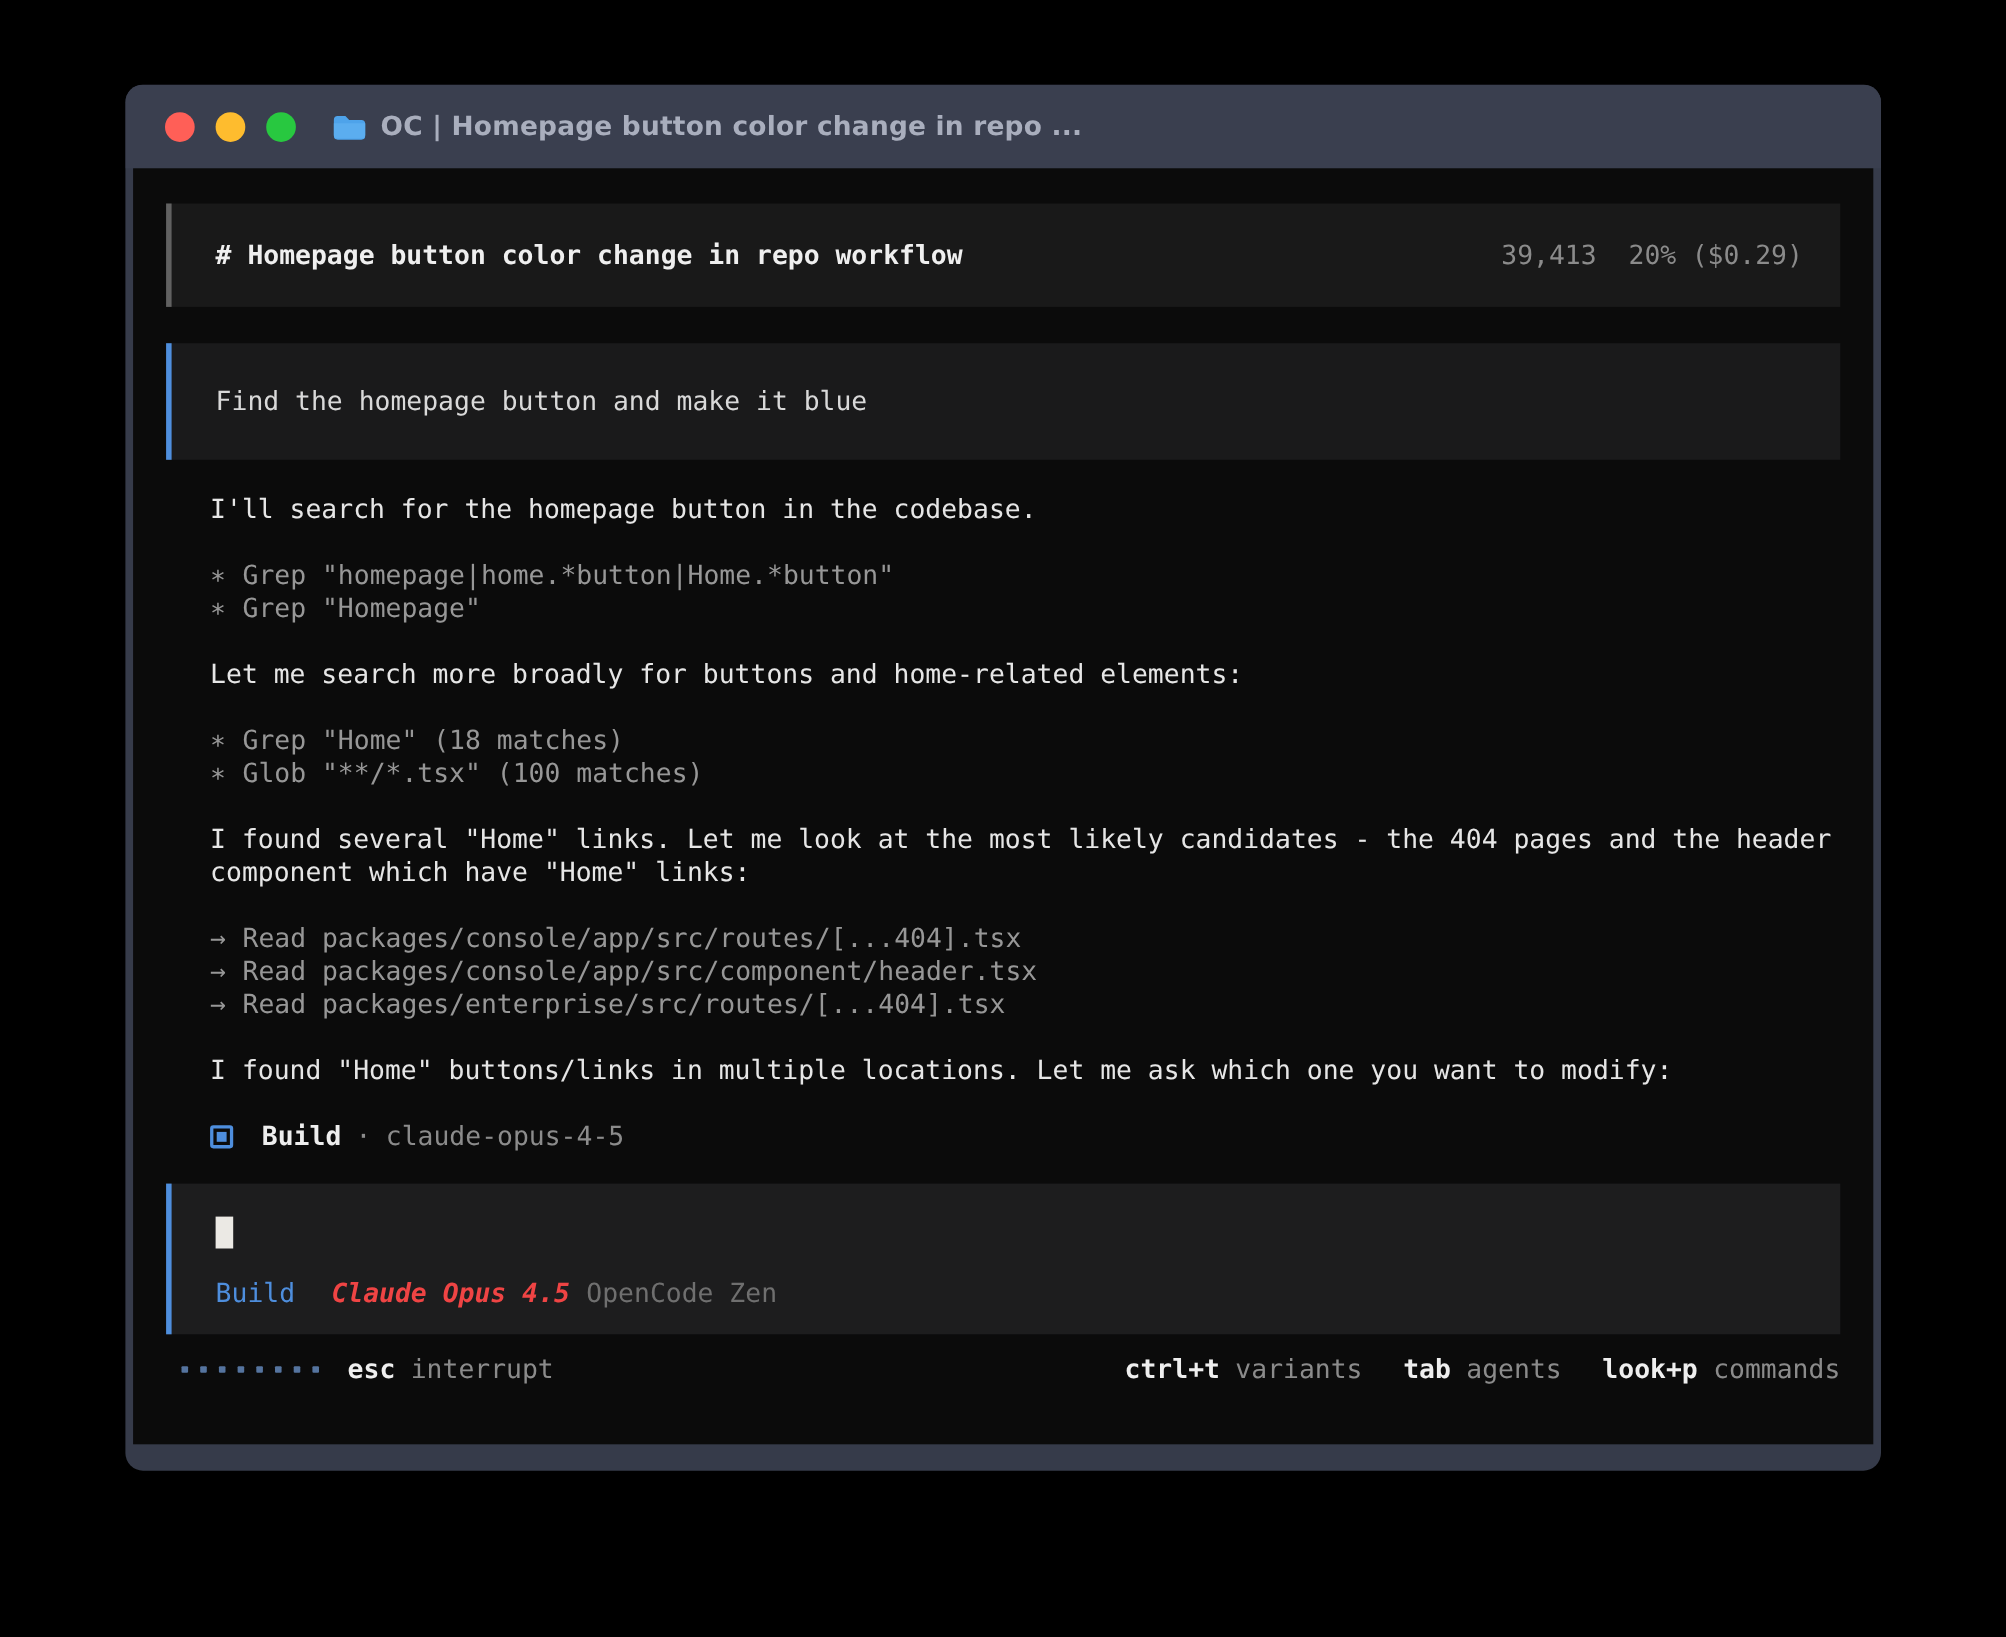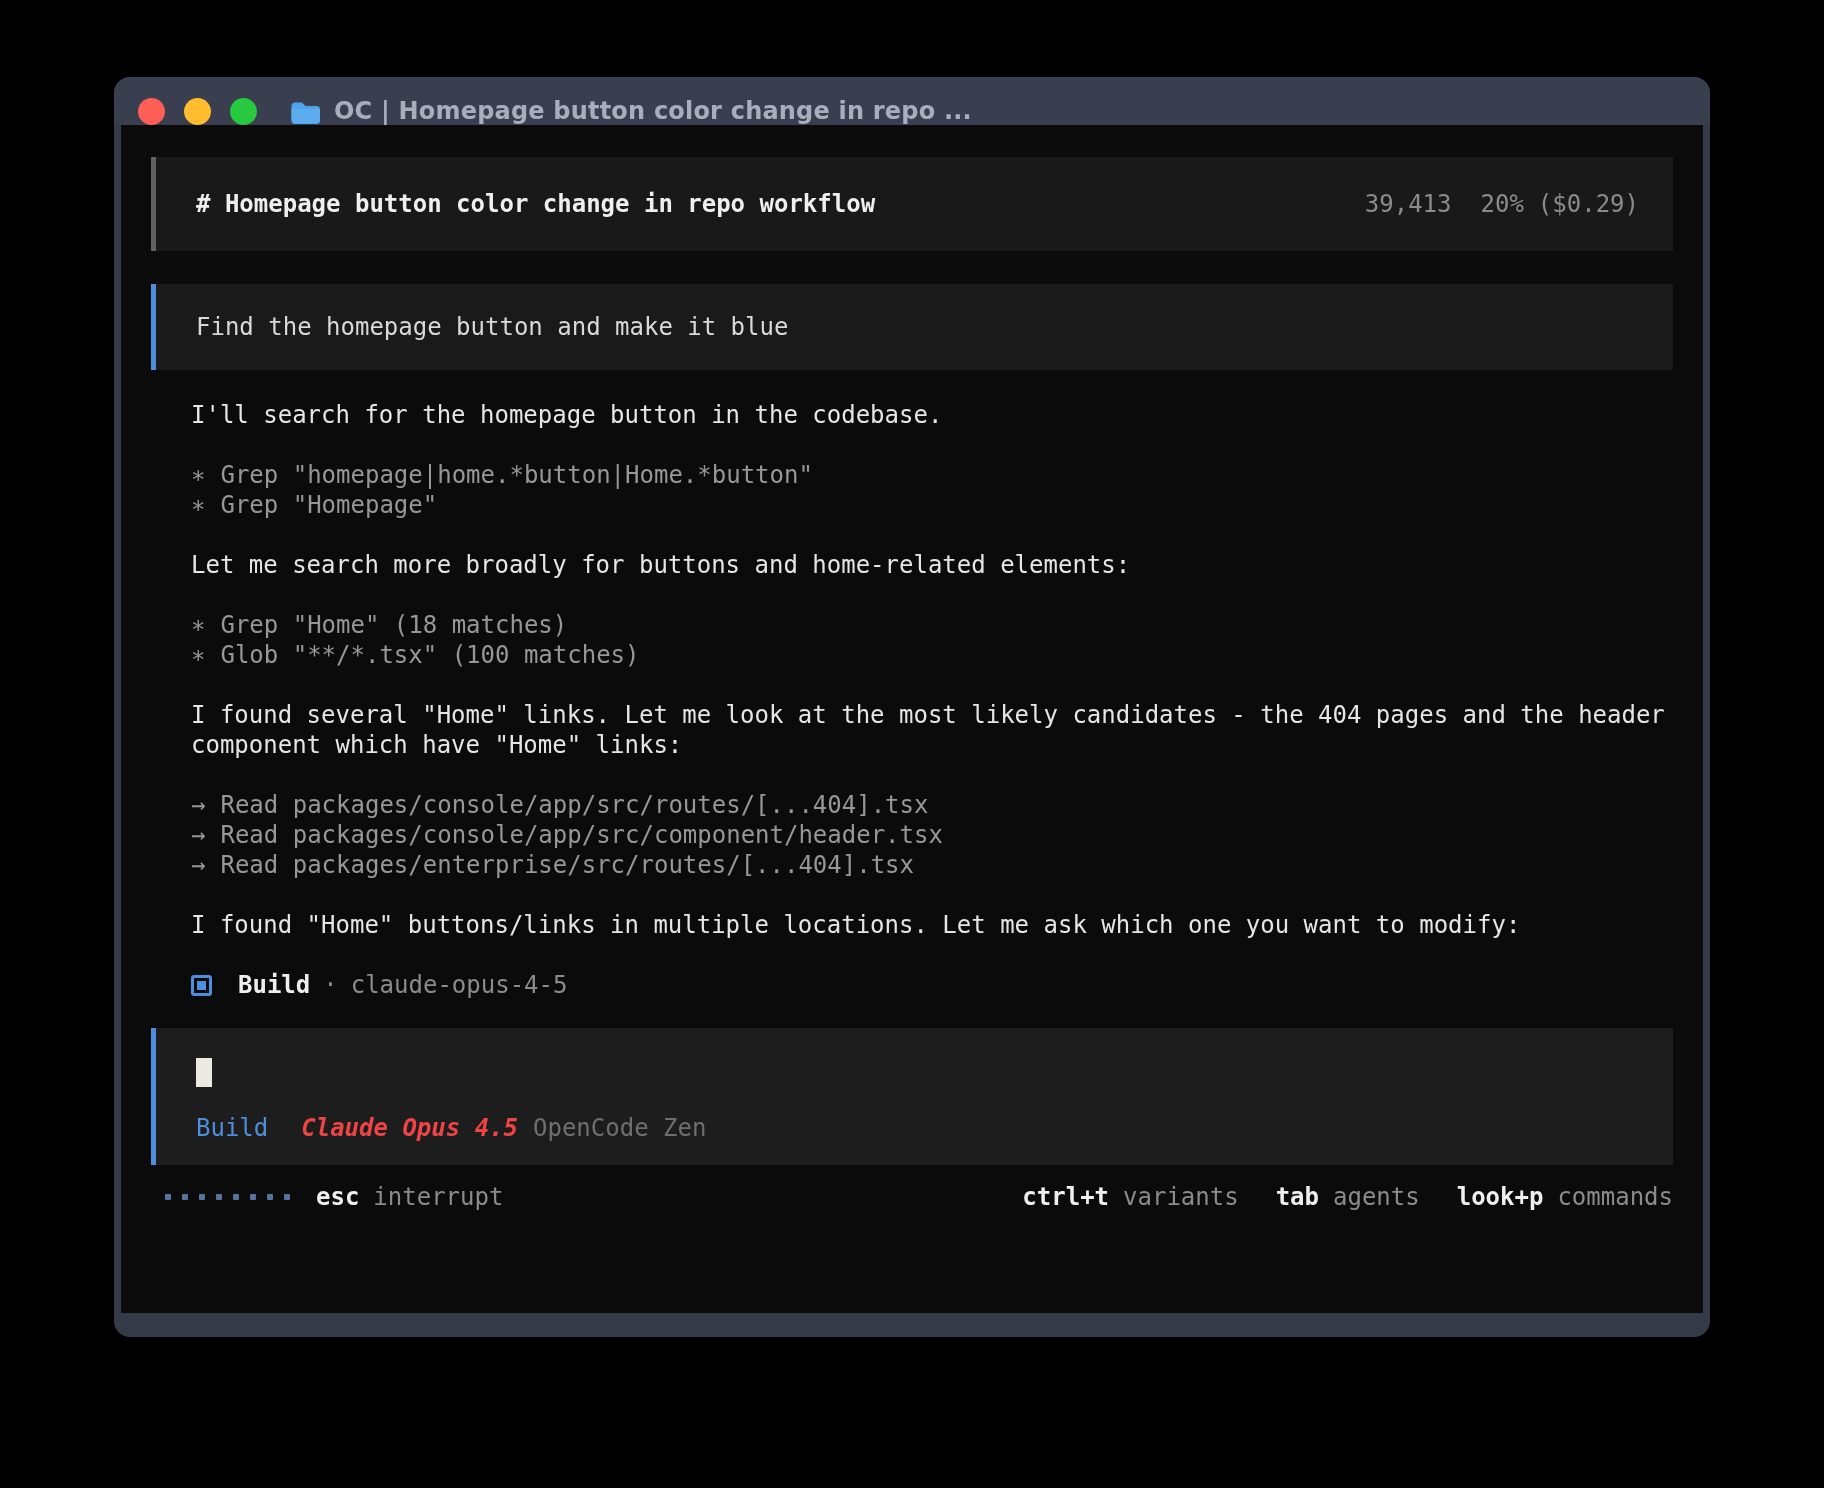--- a/index.html
+++ b/index.html
@@ -7,22 +7,22 @@
   .canvas {
     position:relative; width:1824px; height:1488px; background:#000;
     font-family:"DejaVu Sans Mono", monospace; overflow:hidden;
   }
   .window {
     position:absolute; left:114px; top:77px; width:1596px; height:1260px;
     background:#363b4a; border-radius:16px; overflow:hidden;
     display:flex; flex-direction:column;
   }
   .titlebar {
-    height:48px; flex:none; background:#3a3f4f;
-    display:flex; align-items:flex-end; padding:0 24px;
+    height:76px; flex:none; background:#3a3f4f;
+    display:flex; align-items:center; padding:0 36px;
   }
   .lights { display:flex; align-items:center; gap:19px; }
   .light { width:27px; height:27px; border-radius:50%; display:inline-block; }
   .light.red    { background:#ff5f57; }
   .light.yellow { background:#febc2e; }
   .light.green  { background:#28c840; }
   .folder { margin-left:33px; display:flex; align-items:center; }
   .window-title {
     margin-left:13px; font-family:"DejaVu Sans", sans-serif; font-weight:bold;
     font-size:24px; color:#a9aebd; white-space:nowrap; letter-spacing:.2px;
@@ -35,21 +35,21 @@
   .block { border-left:5px solid #616161; background:#191919; padding-left:40px; padding-right:34px; }
   .session-header {
     height:94px; display:flex; align-items:center; justify-content:space-between;
     margin-bottom:33px;
   }
   .session-title { font-weight:bold; color:#efefef; white-space:nowrap; }
   .session-stats { color:#8b8b8b; white-space:nowrap; }
   .session-stats .sp { display:inline-block; width:14px; }
   .session-stats .sp2 { display:inline-block; width:29px; }
   .user-box {
-    height:86px; display:flex; align-items:center;
+    height:106px; display:flex; align-items:center;
     border-left-color:#4e8edd; background:#1a1a1b; margin-bottom:30px;
   }
   .user-text { color:#d9d9d9; white-space:nowrap; }
   .flow { margin-left:40px; }
   .para { color:#e6e6e6; margin-bottom:30px; white-space:pre-wrap; max-width:1490px; }
   .tool-group { margin-bottom:30px; }
   .tool-line { color:#979797; white-space:nowrap; }
   .bullet { display:inline-block; margin-right:15px; color:#979797; }
   .activity { color:#e6e6e6; margin-bottom:30px; white-space:nowrap; }
   .agent-line { display:flex; align-items:center; margin-bottom:28px; white-space:nowrap; }

